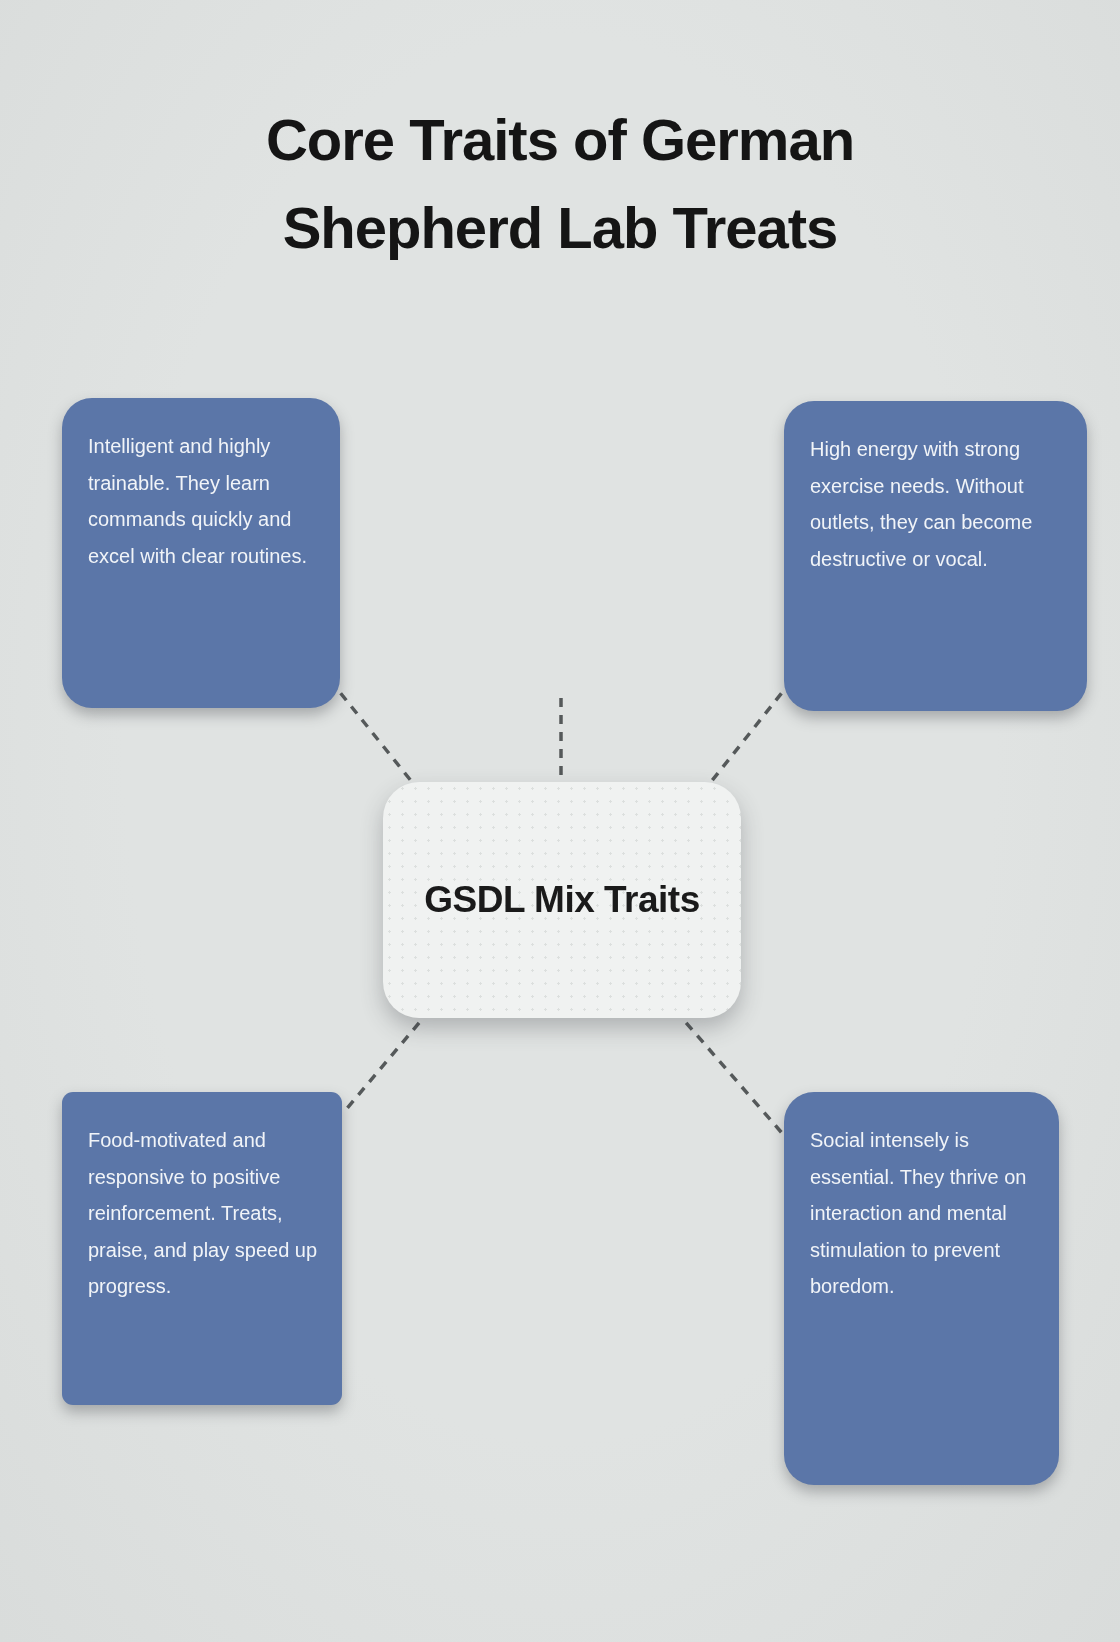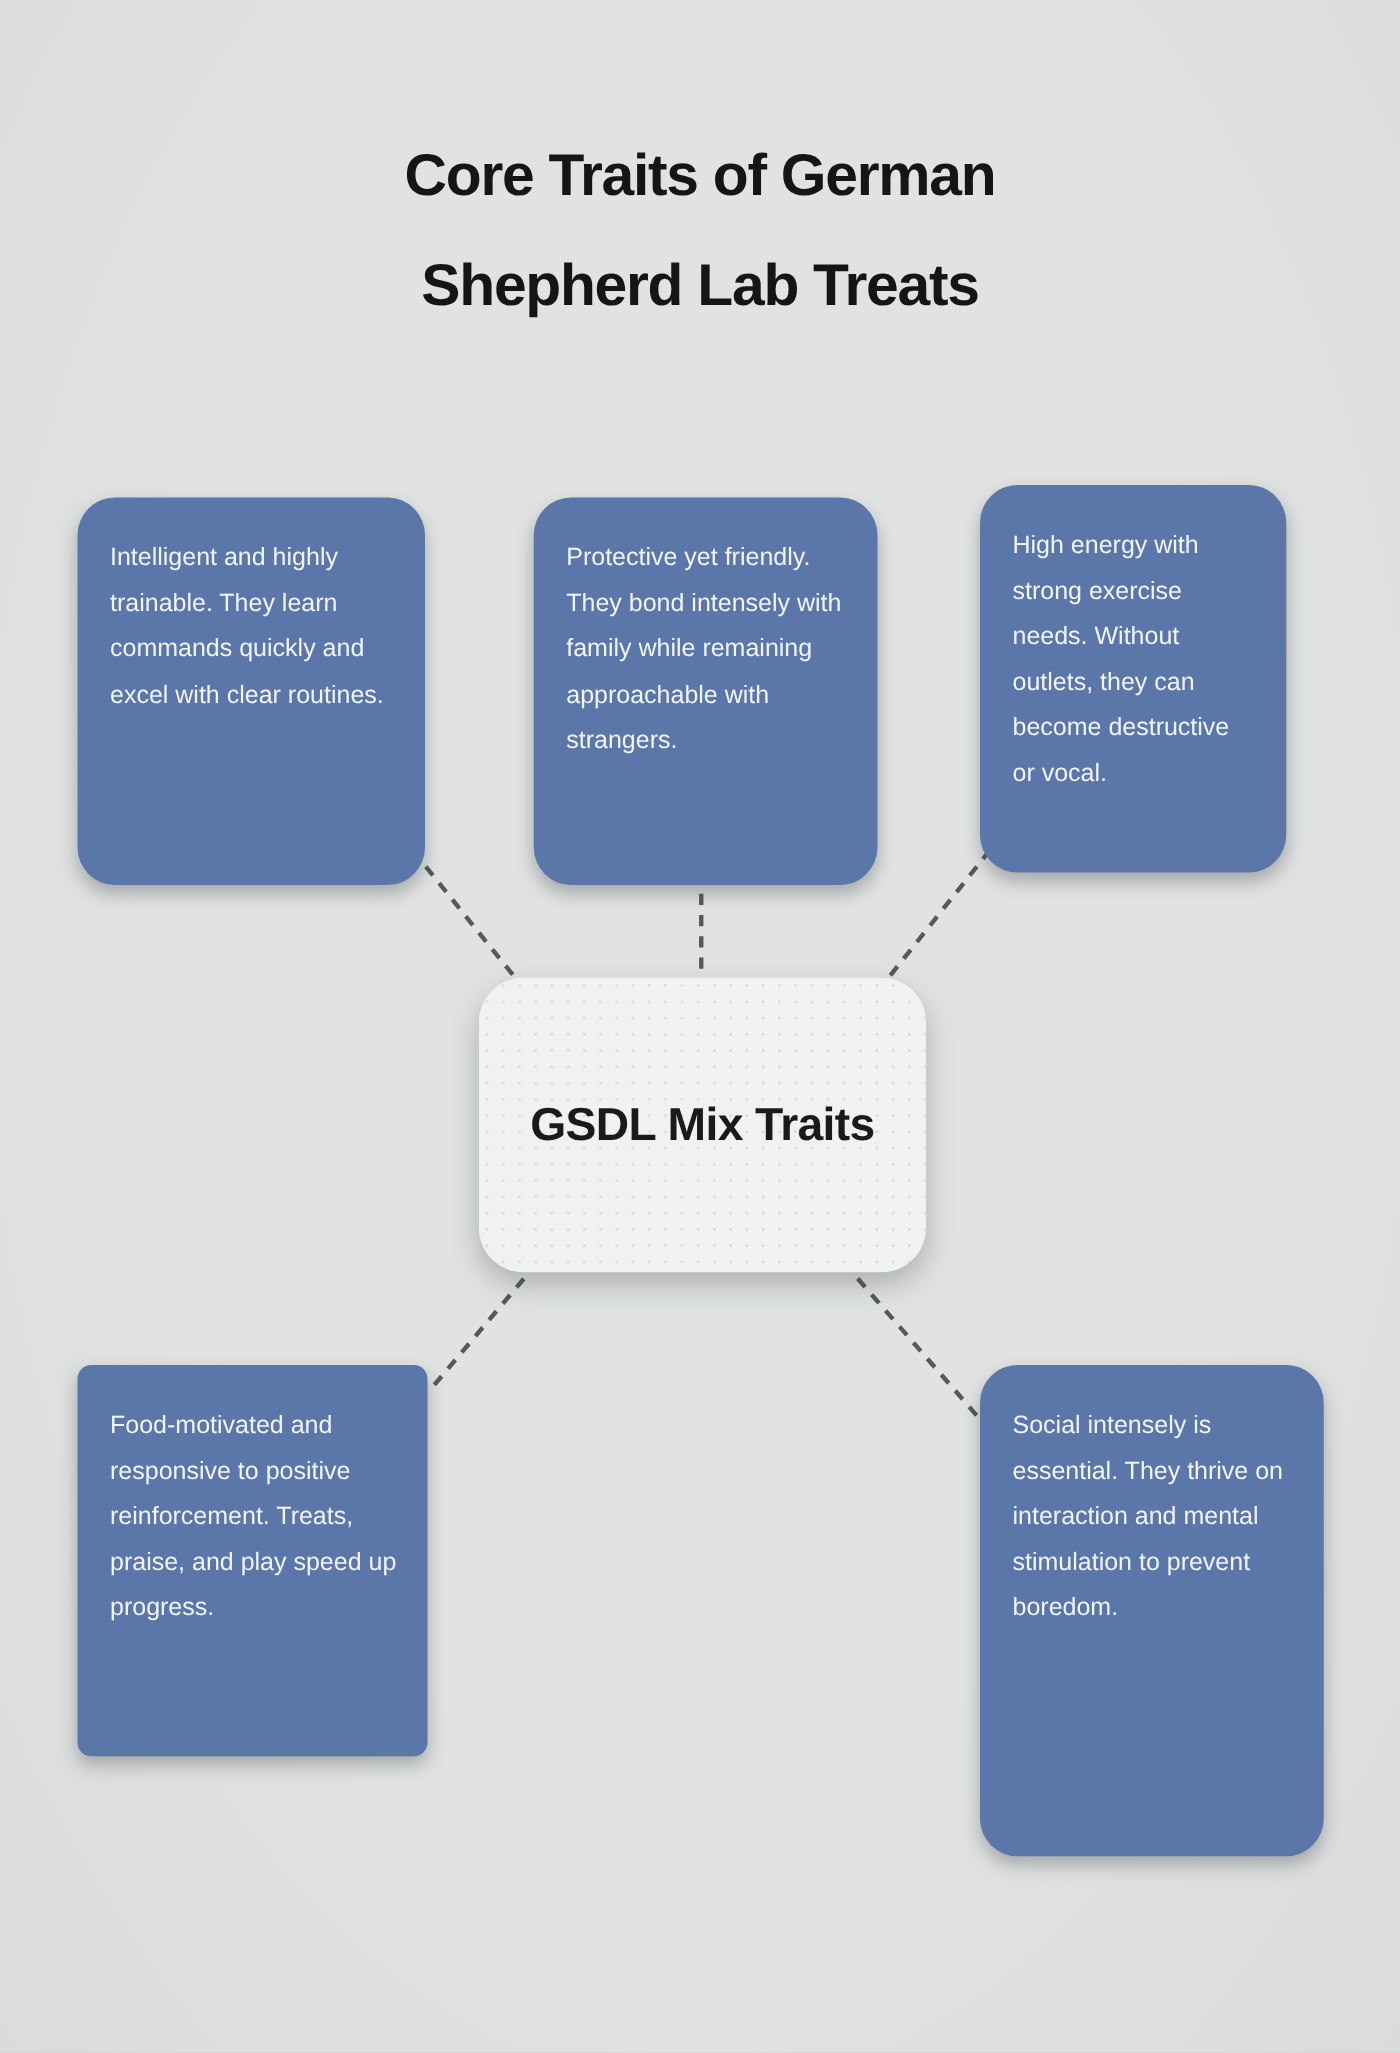--- a/index.html
+++ b/index.html
@@ -9,21 +9,21 @@
     margin:0 auto;
     background:radial-gradient(ellipse at 50% 45%, var(--background,#e0e3e2) 55%, #d9dcdb 100%);
     font-family:"Liberation Sans", sans-serif;
     overflow:hidden;
   }
   .title{
     position:absolute;
     top:96px;left:0;width:100%;
     margin:0;
     text-align:center;
-    font-size:47px;
+    font-size:58px;
     line-height:88px;
     font-weight:700;
     letter-spacing:-1px;
     color:var(--title-text,#151515);
     z-index:2;
   }
   .connectors{
     position:absolute;left:0;top:0;
     z-index:1;
   }
@@ -43,21 +43,21 @@
     padding:30px 24px 18px 26px;
   }
   .card p{
     margin:0;
     font-size:20px;
     line-height:36.5px;
     font-weight:400;
   }
   .card-1{left:62px;  top:398px;  width:278px; height:310px;}
   .card-2{left:427px; top:398px;  width:275px; height:310px;}
-  .card-3{left:784px; top:388px;  width:245px; height:310px;}
+  .card-3{left:784px; top:401px;  width:303px; height:310px;}
   .card-4{left:62px;  top:1092px; width:280px; height:313px;border-radius:11px;}
   .card-5{left:784px; top:1092px; width:275px; height:393px;}
   .center-node{
     position:absolute;
     left:383px;top:782px;width:358px;height:236px;
     background-color:var(--center-bg,#f0f2f1);
     background-image:radial-gradient(rgba(150,156,153,0.22) 1.2px, transparent 1.4px);
     background-size:13px 13px;
     border-radius:36px;
     box-shadow:0 10px 22px rgba(60,64,68,0.30);
@@ -83,23 +83,20 @@
     <line x1="561" y1="698" x2="561" y2="786"></line>
     <line x1="792" y1="680" x2="703" y2="792"></line>
     <line x1="430" y1="1010" x2="344" y2="1112"></line>
     <line x1="675" y1="1010" x2="788" y2="1140"></line>
   </svg>
 
   <div class="card card-1">
     <p>Intelligent and highly trainable. They learn commands quickly and excel with clear routines.</p>
   </div>
 
-  <div class="card card-2">
-    <p>Protective yet friendly. They bond intensely with family while remaining approachable with strangers.</p>
-  </div>
 
   <div class="card card-3">
     <p>High energy with strong exercise needs. Without outlets, they can become destructive or vocal.</p>
   </div>
 
   <div class="card card-4">
     <p>Food-motivated and responsive to positive reinforcement. Treats, praise, and play speed up progress.</p>
   </div>
 
   <div class="card card-5">

